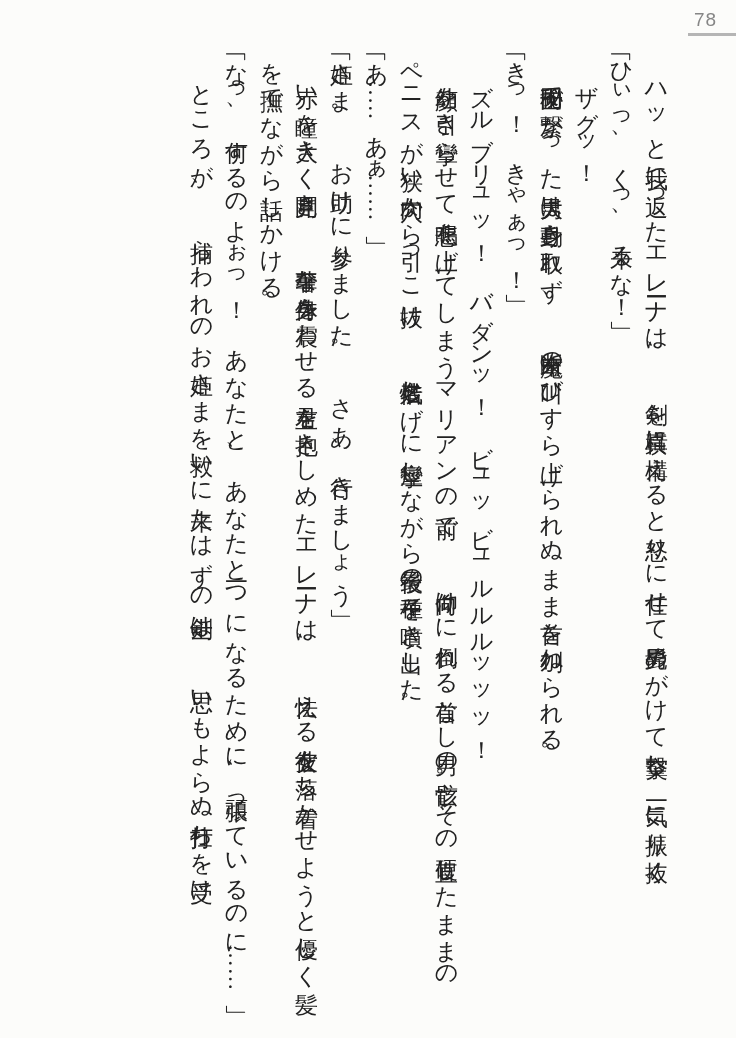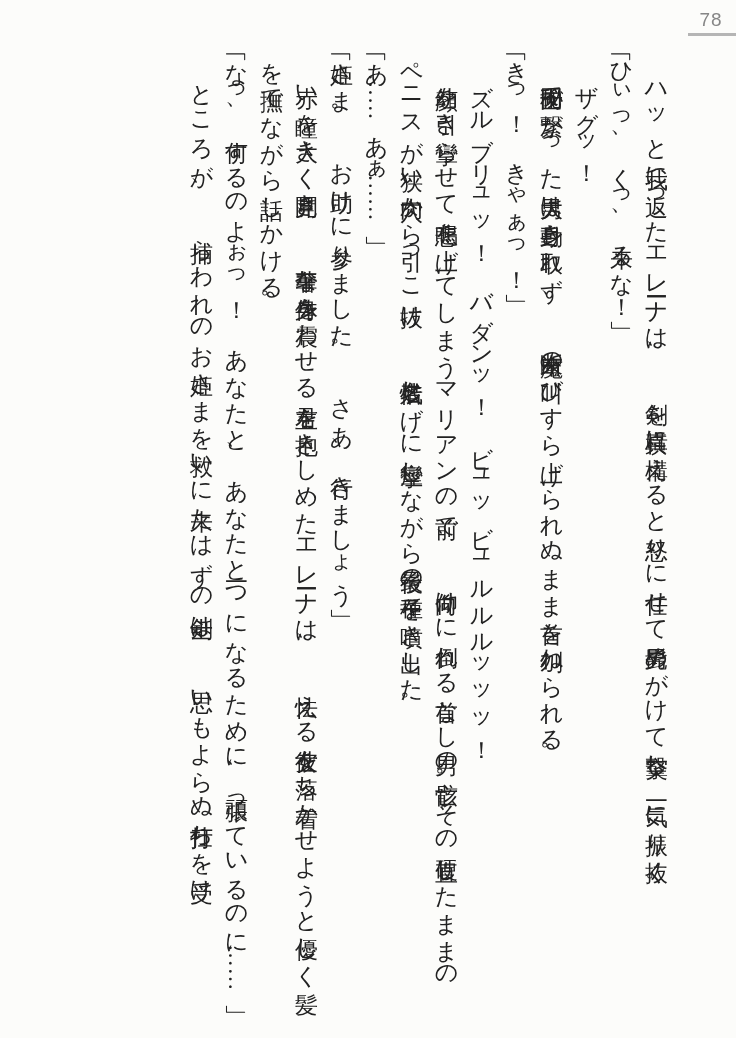--- a/index.html
+++ b/index.html
@@ -20,21 +20,20 @@
     margin:0 auto;
     background:var(--bg);
     overflow:hidden;
   }
   
   .page-number{
     position:absolute;
     top:8px;
     left:694px;
     width:34px;
-    text-align:center;
     font-family:"Liberation Sans","DejaVu Sans",sans-serif;
     font-size:19px;
     letter-spacing:1px;
     color:var(--pagenum);
     line-height:24px;
   }
   .page-number-rule{
     position:absolute;
     top:33px;
     left:688px;

